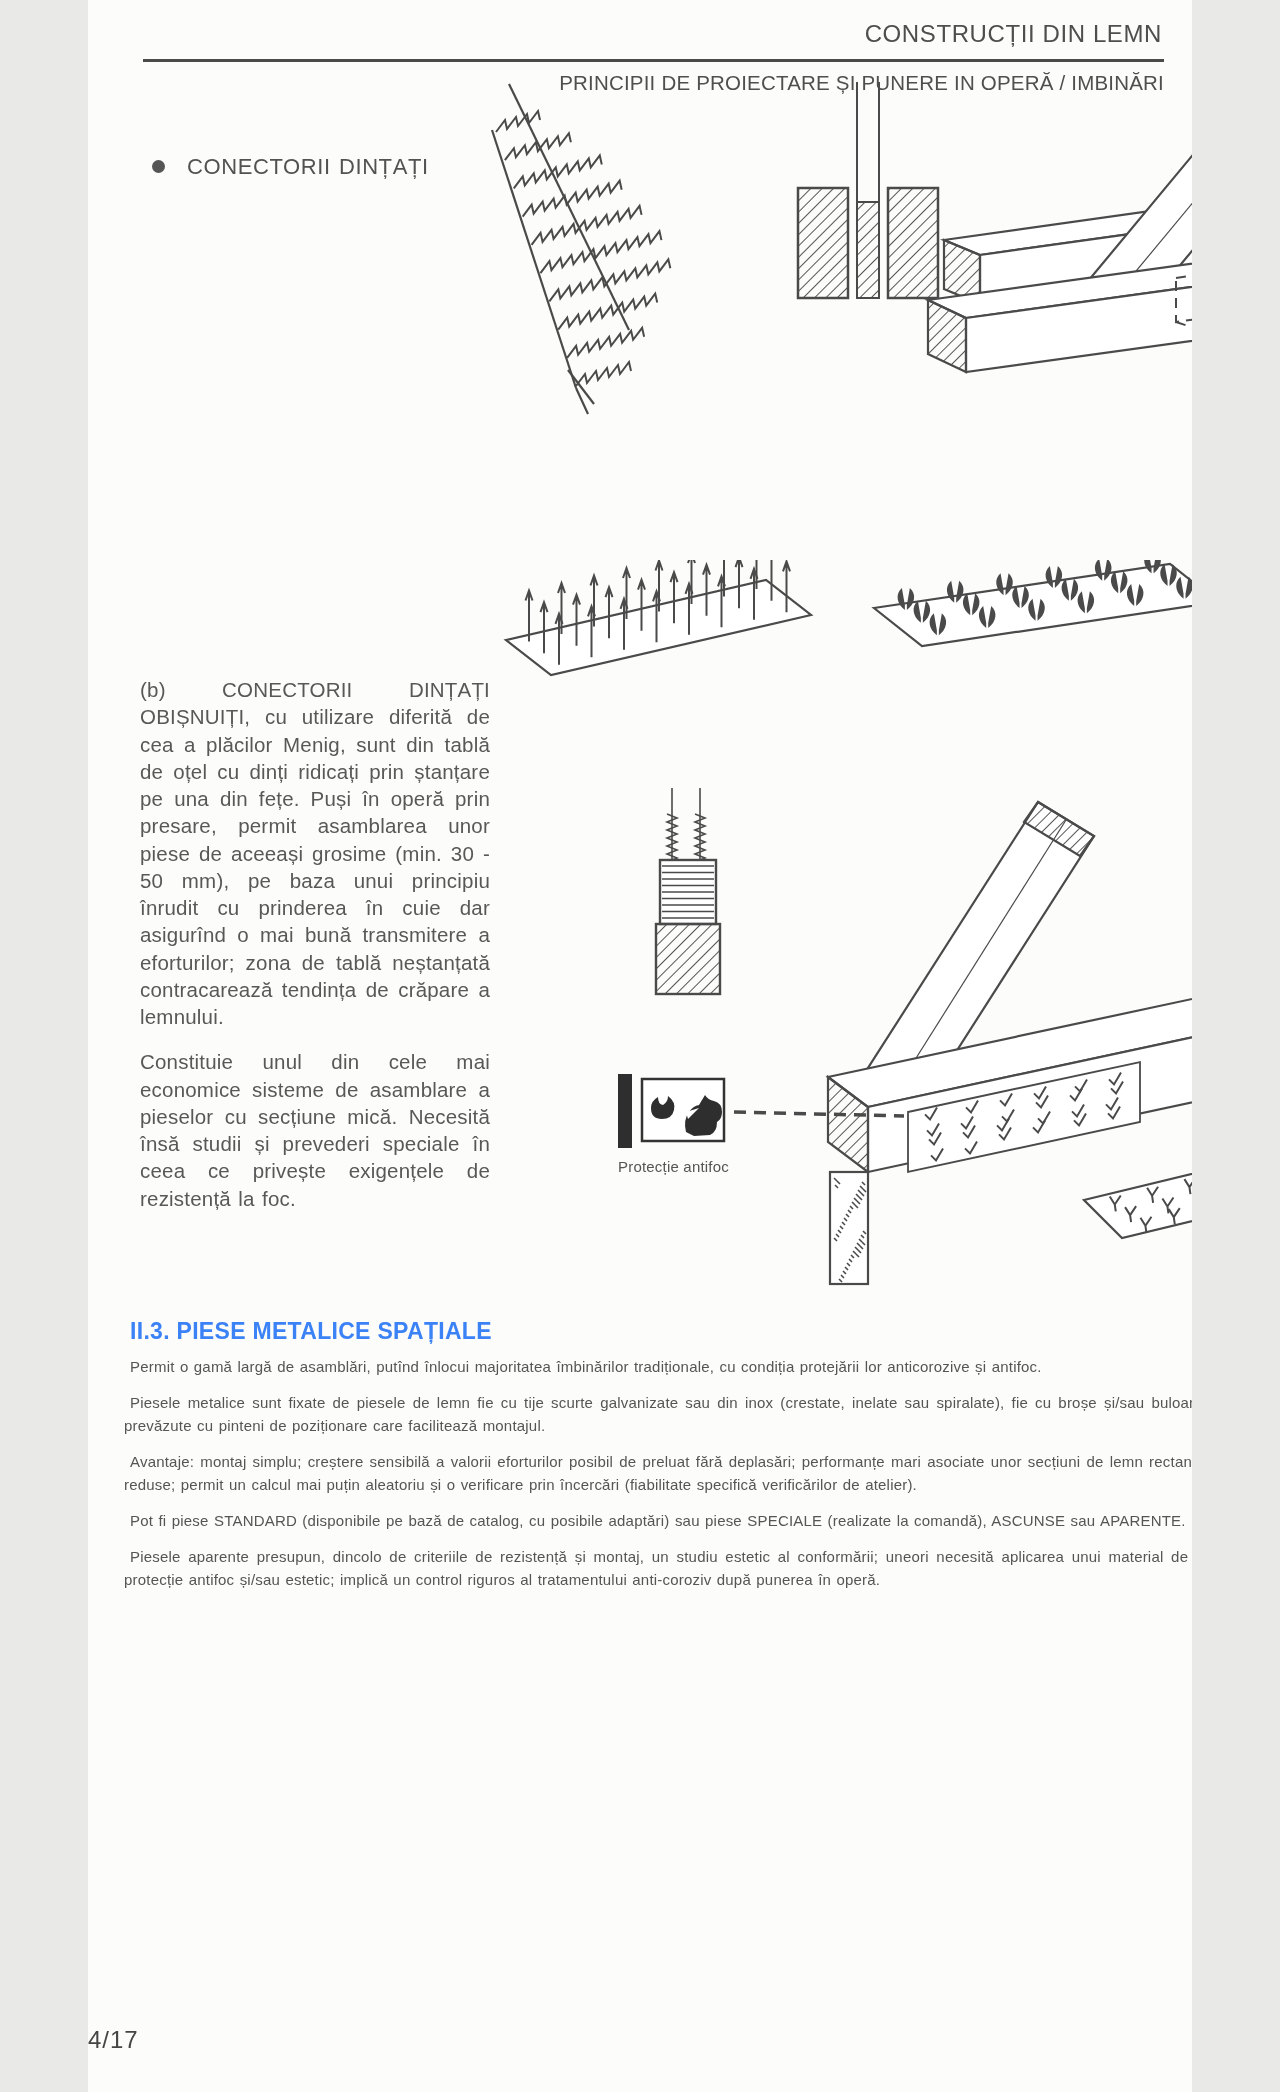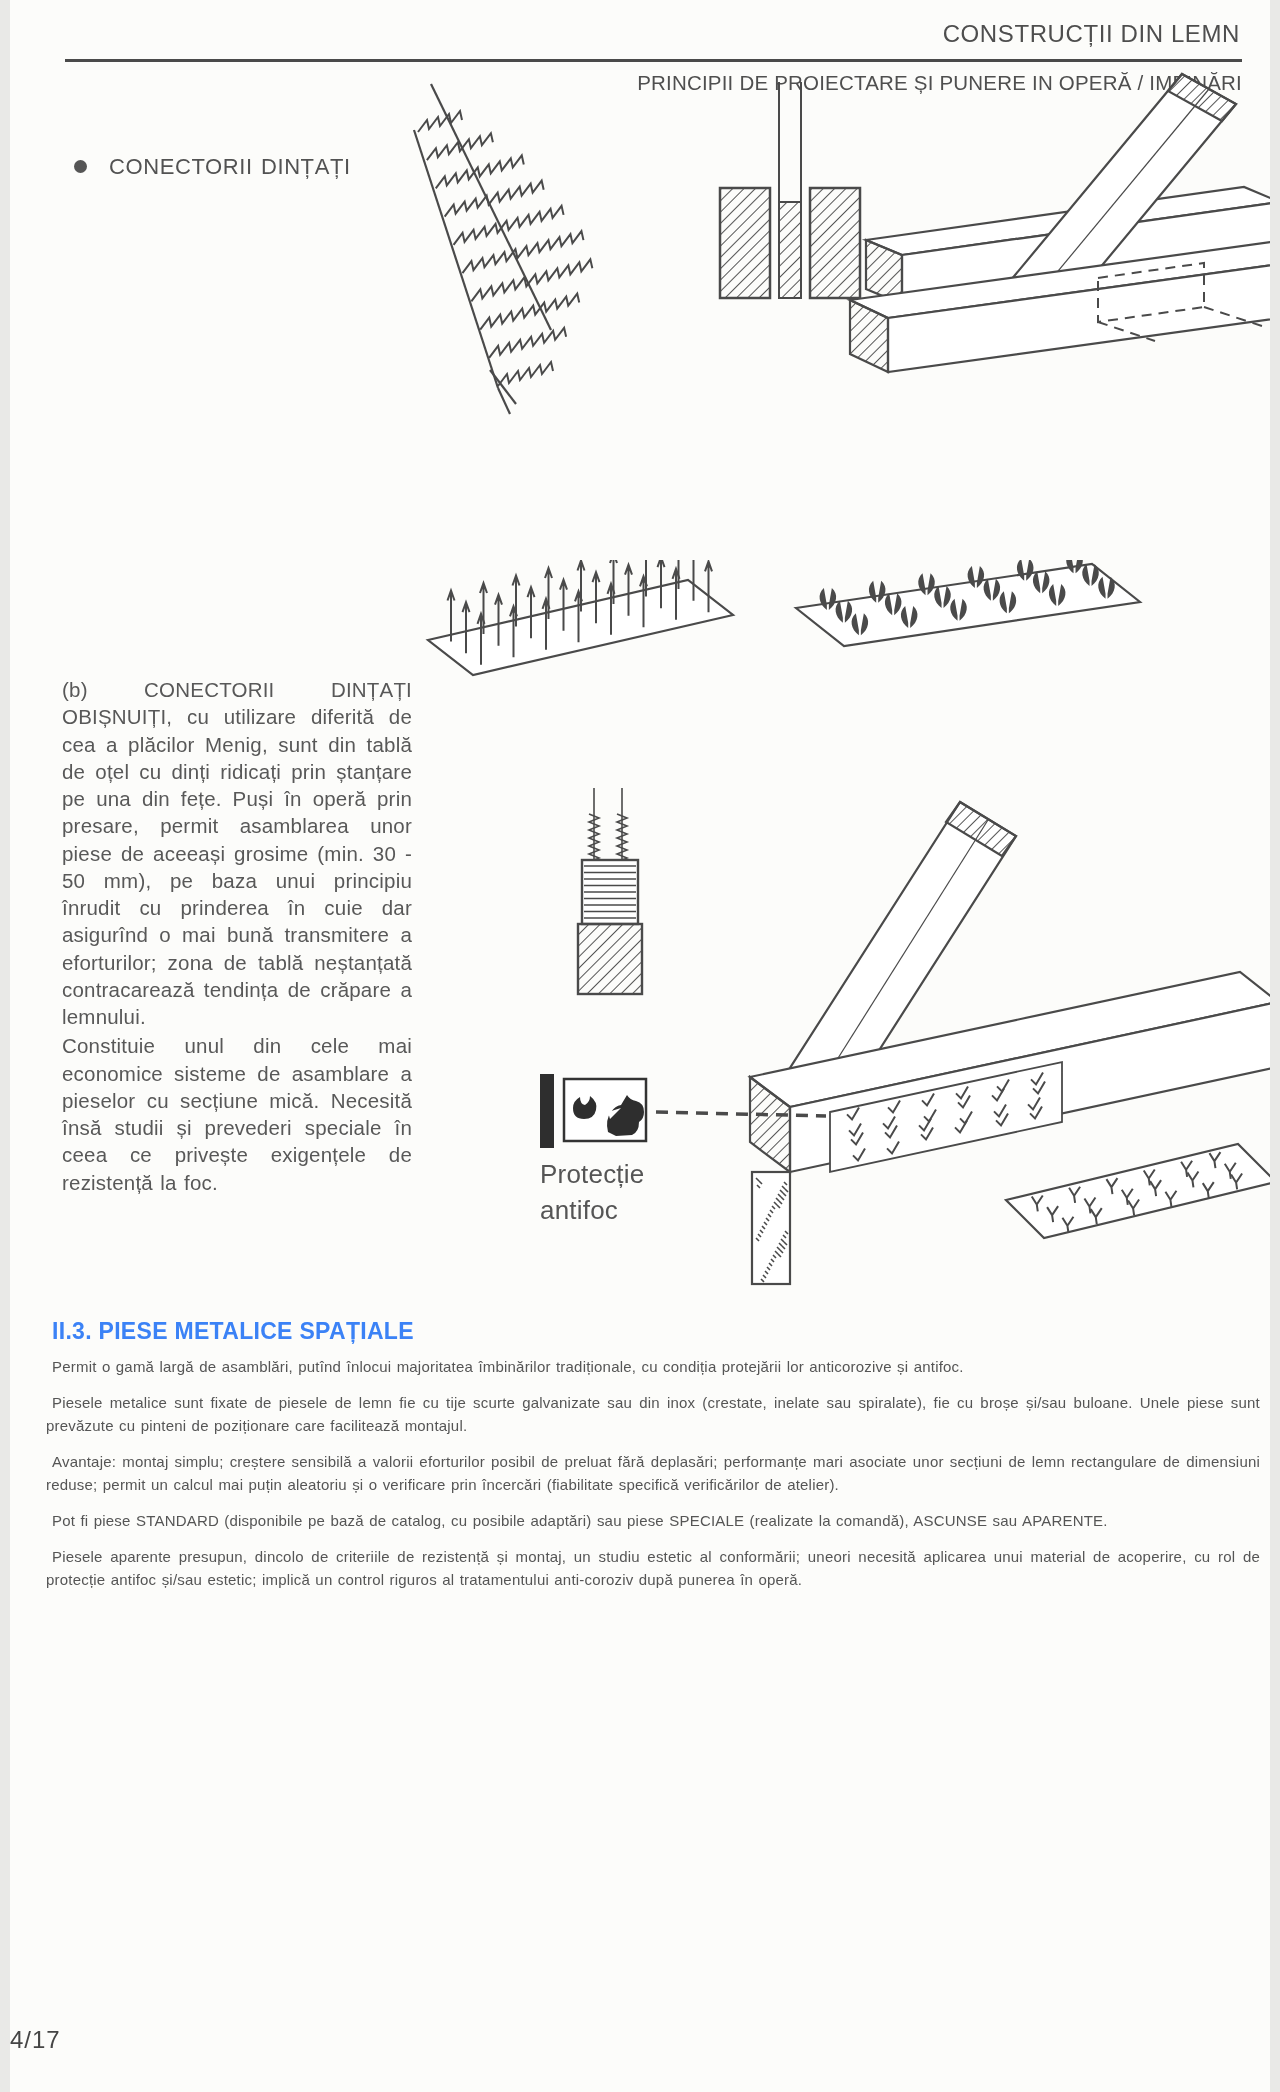--- a/index.html
+++ b/index.html
@@ -1,33 +1,33 @@
 <!DOCTYPE html>
 <html><head>
 <meta charset="utf-8">
 <style>
   *{margin:0;padding:0;box-sizing:border-box}
   html,body{background:#e9e9e7}
   body{font-family:"Liberation Sans",sans-serif}
-  #page{position:relative;width:1260px;height:2092px;margin:0 auto;background:#fcfcfa;overflow:hidden;color:#565656}
+  #page{position:relative;width:1104px;height:2092px;margin:0 auto;background:#fcfcfa;overflow:hidden;color:#565656}
   .hdr{position:absolute;top:20px;right:30px;font-size:24px;letter-spacing:.6px;color:#4e4e4e;white-space:nowrap}
   #rule{position:absolute;top:59px;left:55px;right:28px;height:3px;background:#4a4a4a}
   .subhdr{position:absolute;top:71px;right:28px;font-size:20.5px;letter-spacing:.2px;color:#4f4f4f;white-space:nowrap}
   .leftcol{position:absolute;left:52px;width:350px;text-align:justify;font-size:20.5px;line-height:1.33;letter-spacing:.2px;word-spacing:1.5px;color:#585858}
   #col-a{top:152px}
   #col-b{top:676px}
   .bullet-line{display:flex;align-items:center;gap:22px;margin-bottom:16px;text-align:left}
   .bullet-dot{width:13px;height:13px;border-radius:50%;background:#555;flex:0 0 auto;margin-left:12px}
   .bullet-txt{font-size:22px;letter-spacing:.6px;color:#525252}
-  .leftcol p+p{margin-top:2px}
+  .leftcol p+p{margin-top:18px}
   .fig{position:absolute}
   #fig-top{left:388px;top:70px}
   #fig-mid{left:388px;top:560px}
   #fireicon{position:absolute;left:528px;top:1074px;z-index:3}
-  #firelabel{position:absolute;left:530px;top:1156px;width:126px;font-size:26px;line-height:1.4;color:#555;letter-spacing:.2px}
+  #firelabel{position:absolute;left:530px;top:1156px;width:126px;font-size:15px;line-height:1.4;color:#555;letter-spacing:.2px}
   #sec-heading{position:absolute;left:42px;top:1318px;font-size:23px;font-weight:bold;letter-spacing:.3px;color:#3b82f6}
   #maincol{position:absolute;left:36px;top:1356px;width:1214px;text-align:justify;font-size:15px;line-height:1.53;letter-spacing:.2px;word-spacing:1px;color:#555}
   #maincol p{margin-bottom:13px;text-indent:6px}
   #footer{position:absolute;left:0;right:0;top:2026px;font-size:24px;color:#454545;letter-spacing:1px}
   svg{display:block}
 </style>
 </head>
 <body>
 
 <div id="page">

